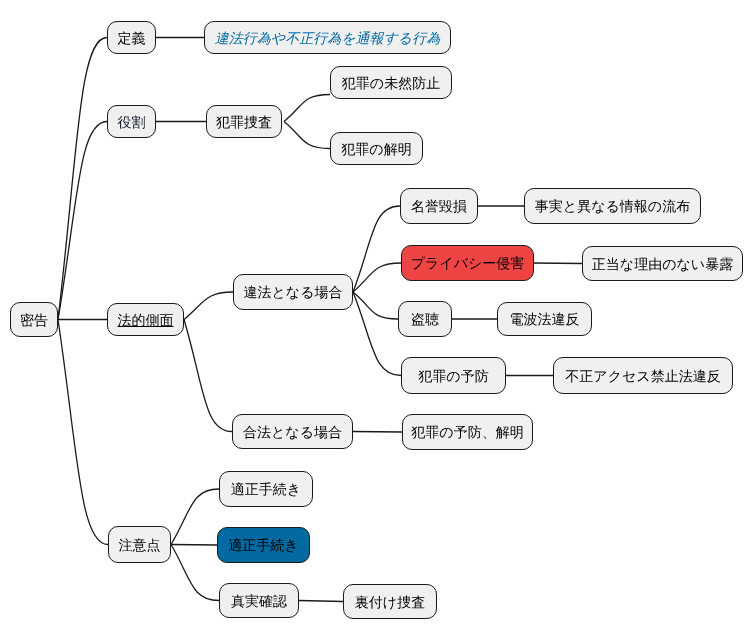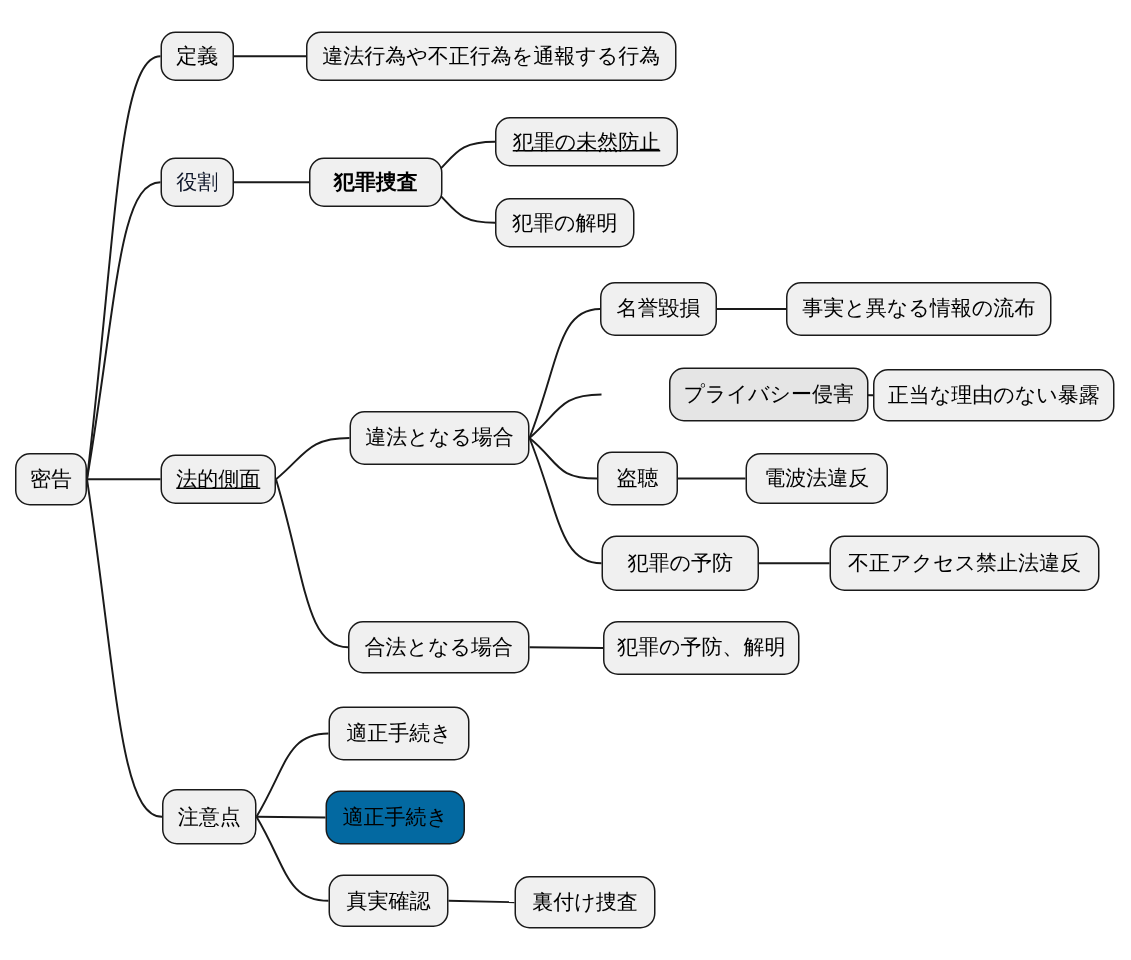--- a/index.html
+++ b/index.html
@@ -50,30 +50,30 @@
       <path d="M353,431.5 L402,432" stroke="#1a1a1a"></path>
       <path d="M58,319.5 C78,454.5 80,544.5 108,544.5" stroke="#1a1a1a"></path>
       <path d="M171,544.5 C191,511.2 191,489 219,489" stroke="#1a1a1a"></path>
       <path d="M171,544.5 L217,545" stroke="#1a1a1a"></path>
       <path d="M171,544.5 C191,578.1 191,600.5 219,600.5" stroke="#1a1a1a"></path>
       <path d="M299,600.5 L343,601.5" stroke="#1a1a1a"></path>
     </svg>
 
 <div class="node" style="left: 10px; top: 302px; width: 48px; height: 35px; background: rgb(240, 240, 240); border-color: rgb(26, 26, 26); color: rgb(0, 0, 0);">密告</div>
     <div class="node" style="left: 107px; top: 21px; width: 49px; height: 33px; background: rgb(240, 240, 240); border-color: rgb(26, 26, 26); color: rgb(0, 0, 0);">定義</div>
-    <div class="node" style="left: 204px; top: 21px; width: 247px; height: 33px; background: rgb(240, 240, 240); border-color: rgb(26, 26, 26); color: #000000;">違法行為や不正行為を通報する行為</div>
+    <div class="node" style="left: 204px; top: 21px; width: 247px; height: 33px; background: rgb(240, 240, 240); border-color: rgb(26, 26, 26); color: #0369a1; font-style: italic;">違法行為や不正行為を通報する行為</div>
     <div class="node" style="left: 107px; top: 105px; width: 49px; height: 33px; background: rgb(240, 240, 240); border-color: rgb(26, 26, 26); color: #0f172a;">役割</div>
-    <div class="node" style="left: 206px; top: 105px; width: 89px; height: 33px; background: rgb(240, 240, 240); border-color: rgb(26, 26, 26); color: rgb(0, 0, 0); font-weight: bold;">犯罪捜査</div>
-    <div class="node" style="left: 330px; top: 78px; width: 122px; height: 33px; background: rgb(240, 240, 240); border-color: rgb(26, 26, 26); color: rgb(0, 0, 0); text-decoration: underline;">犯罪の未然防止</div>
+    <div class="node" style="left: 206px; top: 105px; width: 76px; height: 33px; background: rgb(240, 240, 240); border-color: rgb(26, 26, 26); color: rgb(0, 0, 0);">犯罪捜査</div>
+    <div class="node" style="left: 330px; top: 66px; width: 122px; height: 33px; background: rgb(240, 240, 240); border-color: rgb(26, 26, 26); color: rgb(0, 0, 0);">犯罪の未然防止</div>
     <div class="node" style="left: 330px; top: 132px; width: 93px; height: 33px; background: rgb(240, 240, 240); border-color: rgb(26, 26, 26); color: rgb(0, 0, 0);">犯罪の解明</div>
     <div class="node" style="left: 107px; top: 303px; width: 77px; height: 33px; background: rgb(240, 240, 240); border-color: rgb(26, 26, 26); color: rgb(0, 0, 0); text-decoration: underline;">法的側面</div>
     <div class="node" style="left: 233px; top: 274px; width: 120px; height: 36px; background: rgb(240, 240, 240); border-color: rgb(26, 26, 26); color: rgb(0, 0, 0);">違法となる場合</div>
     <div class="node" style="left: 400px; top: 188px; width: 78px; height: 36px; background: rgb(240, 240, 240); border-color: rgb(26, 26, 26); color: rgb(0, 0, 0);">名誉毀損</div>
     <div class="node" style="left: 524px; top: 188px; width: 177px; height: 36px; background: rgb(240, 240, 240); border-color: rgb(26, 26, 26); color: rgb(0, 0, 0);">事実と異なる情報の流布</div>
-    <div class="node" style="left: 401px; top: 245px; width: 133px; height: 36px; background: #e5e5e5; border-color: rgb(26, 26, 26); color: rgb(0, 0, 0); margin-left: 45px;">プライバシー侵害</div>
+    <div class="node" style="left: 401px; top: 245px; width: 133px; height: 36px; background: #ef4444; border-color: rgb(26, 26, 26); color: rgb(0, 0, 0);">プライバシー侵害</div>
     <div class="node" style="left: 582px; top: 246px; width: 161px; height: 35px; background: rgb(240, 240, 240); border-color: rgb(26, 26, 26); color: rgb(0, 0, 0);">正当な理由のない暴露</div>
     <div class="node" style="left: 398px; top: 301px; width: 54px; height: 36px; background: rgb(240, 240, 240); border-color: rgb(26, 26, 26); color: rgb(0, 0, 0);">盗聴</div>
     <div class="node" style="left: 497px; top: 302px; width: 95px; height: 34px; background: rgb(240, 240, 240); border-color: rgb(26, 26, 26); color: rgb(0, 0, 0);">電波法違反</div>
     <div class="node" style="left: 401px; top: 357px; width: 105px; height: 37px; background: rgb(240, 240, 240); border-color: rgb(26, 26, 26); color: rgb(0, 0, 0);">犯罪の予防</div>
     <div class="node" style="left: 553px; top: 357px; width: 180px; height: 37px; background: rgb(240, 240, 240); border-color: rgb(26, 26, 26); color: rgb(0, 0, 0);">不正アクセス禁止法違反</div>
     <div class="node" style="left: 232px; top: 414px; width: 121px; height: 35px; background: rgb(240, 240, 240); border-color: rgb(26, 26, 26); color: rgb(0, 0, 0);">合法となる場合</div>
     <div class="node" style="left: 402px; top: 414px; width: 131px; height: 36px; background: rgb(240, 240, 240); border-color: rgb(26, 26, 26); color: rgb(0, 0, 0);">犯罪の予防、解明</div>
     <div class="node" style="left: 108px; top: 526px; width: 63px; height: 37px; background: rgb(240, 240, 240); border-color: rgb(26, 26, 26); color: rgb(0, 0, 0);">注意点</div>
     <div class="node" style="left: 219px; top: 471px; width: 94px; height: 36px; background: rgb(240, 240, 240); border-color: rgb(26, 26, 26); color: rgb(0, 0, 0);">適正手続き</div>
     <div class="node" style="left: 217px; top: 527px; width: 93px; height: 36px; background: #0369a1; border-color: rgb(26, 26, 26); color: rgb(0, 0, 0);">適正手続き</div>

